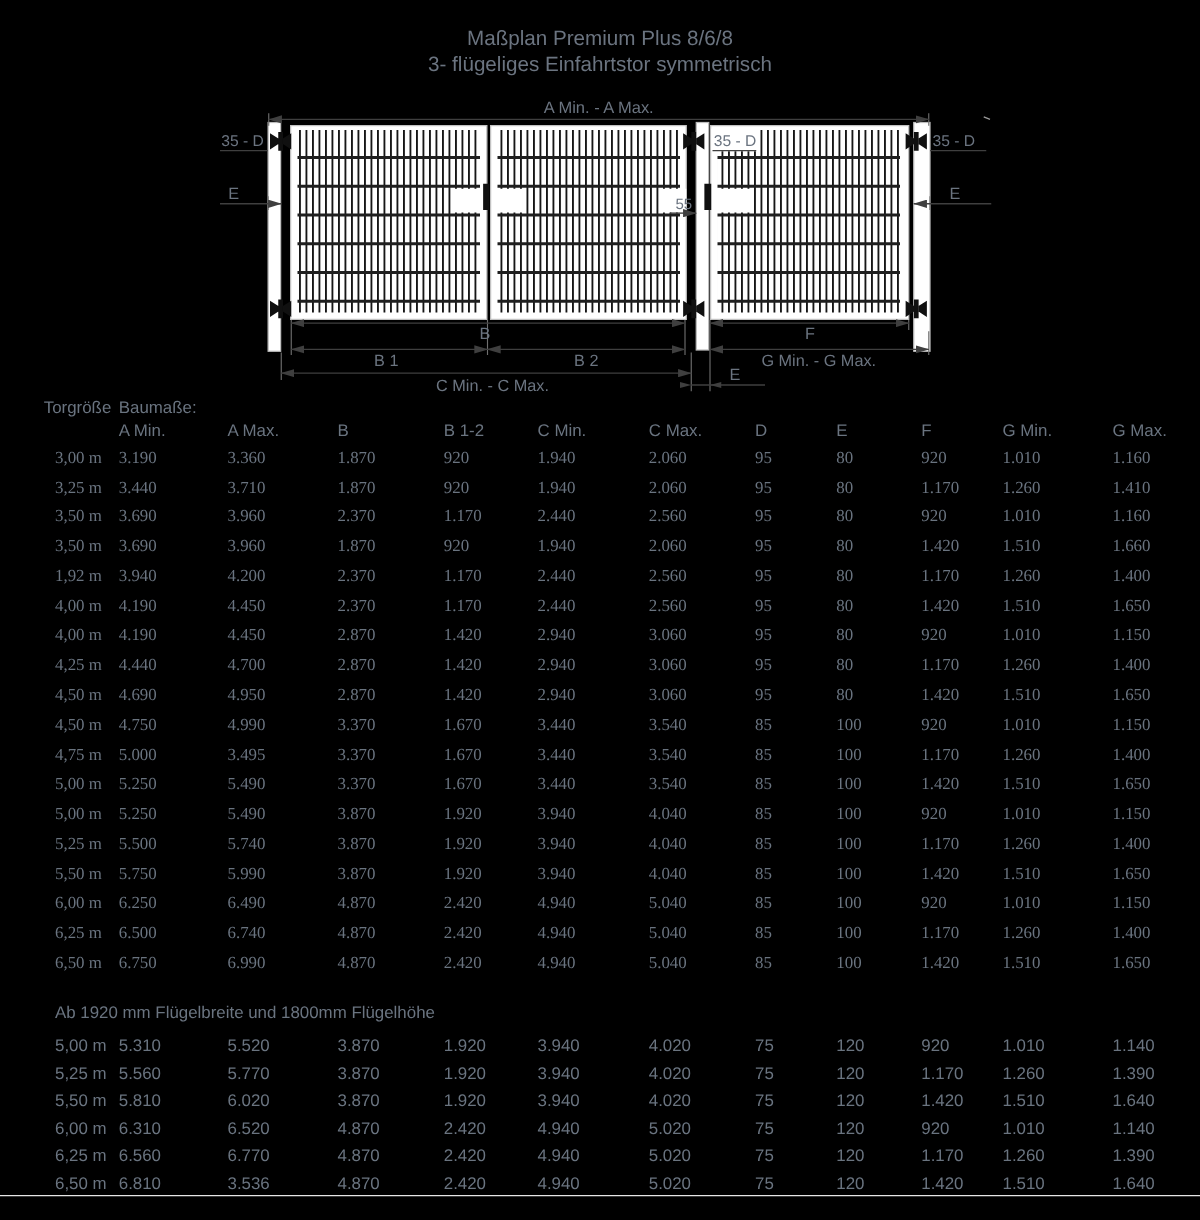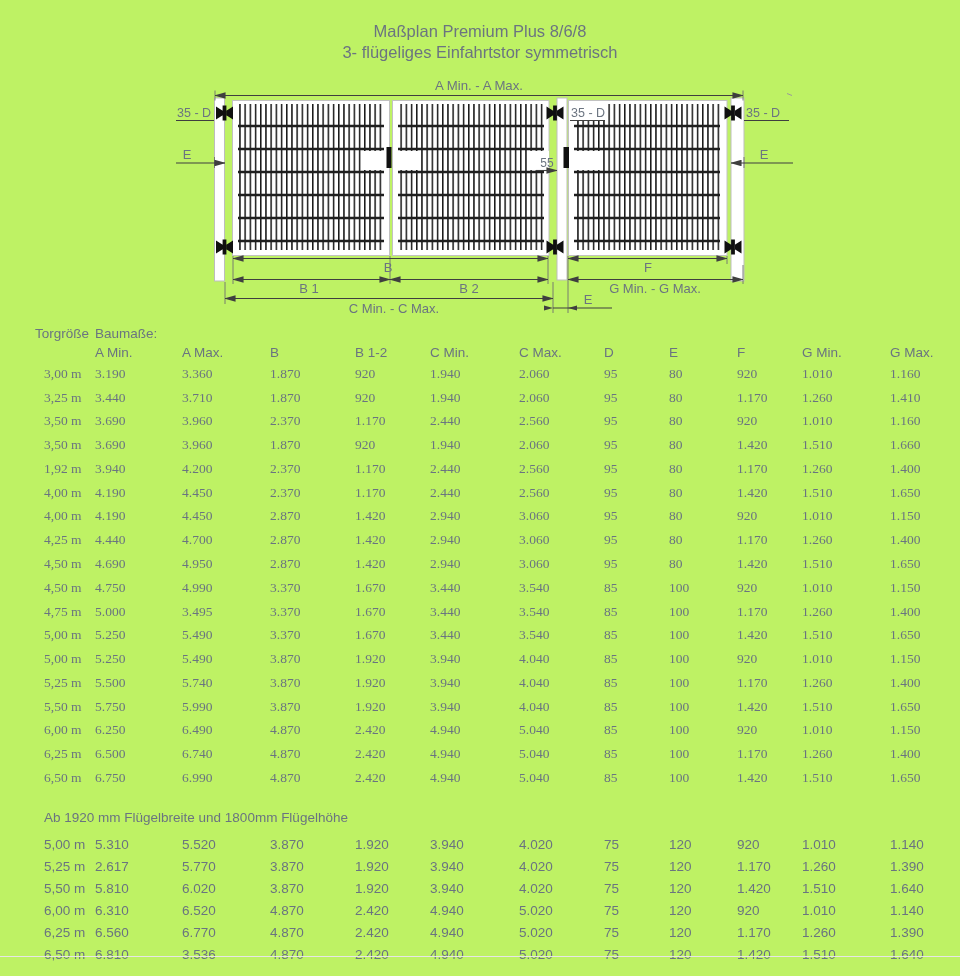--- a/index.html
+++ b/index.html
@@ -1,22 +1,22 @@
 <!DOCTYPE html>
 <html><head>
 <meta charset="utf-8">
 <style>
   html,body{margin:0;padding:0;background:#fff;}
-  .page{position:relative;width:960px;height:976px;background:#bef264;
+  .page{position:relative;width:960px;height:976px;background:#000000;
         font-family:"Liberation Sans",sans-serif;color:#6a7480;overflow:hidden;}
   .title{position:absolute;top:21px;left:0;width:960px;text-align:center;
          font-size:16.5px;line-height:21px;color:#6b7480;}
   svg.diagram{position:absolute;top:0;left:0;}
   svg.diagram text{font-family:"Liberation Sans",sans-serif;fill:#6b7480;}
-  .size-table{position:absolute;top:324px;left:0;width:960px;box-sizing:border-box;
+  .size-table{position:absolute;top:316px;left:0;width:960px;box-sizing:border-box;
               padding-left:35px;font-size:13.5px;color:#6a7480;}
   .t-row{display:grid;
          grid-template-columns:60px 87px 88px 85px 75px 89px 85px 65px 68px 65px 88px 70px;
          align-items:center;}
   .head1{height:18px;}
   .head2{height:20px;}
   .data-row.s1{height:23.77px;font-family:Liberation Serif, serif;}
   .data-row.s2{height:22px;}
   .data-row.s2.first{margin-top:3px;}
   .torg{padding-left:9px;}
@@ -444,21 +444,21 @@
           <div>3.940</div>
           <div>4.020</div>
           <div>75</div>
           <div>120</div>
           <div>920</div>
           <div>1.010</div>
           <div>1.140</div>
         </div>
         <div class="t-row data-row s2">
           <div class="torg">5,25 m</div>
-          <div>2.617</div>
+          <div>5.560</div>
           <div>5.770</div>
           <div>3.870</div>
           <div>1.920</div>
           <div>3.940</div>
           <div>4.020</div>
           <div>75</div>
           <div>120</div>
           <div>1.170</div>
           <div>1.260</div>
           <div>1.390</div>

